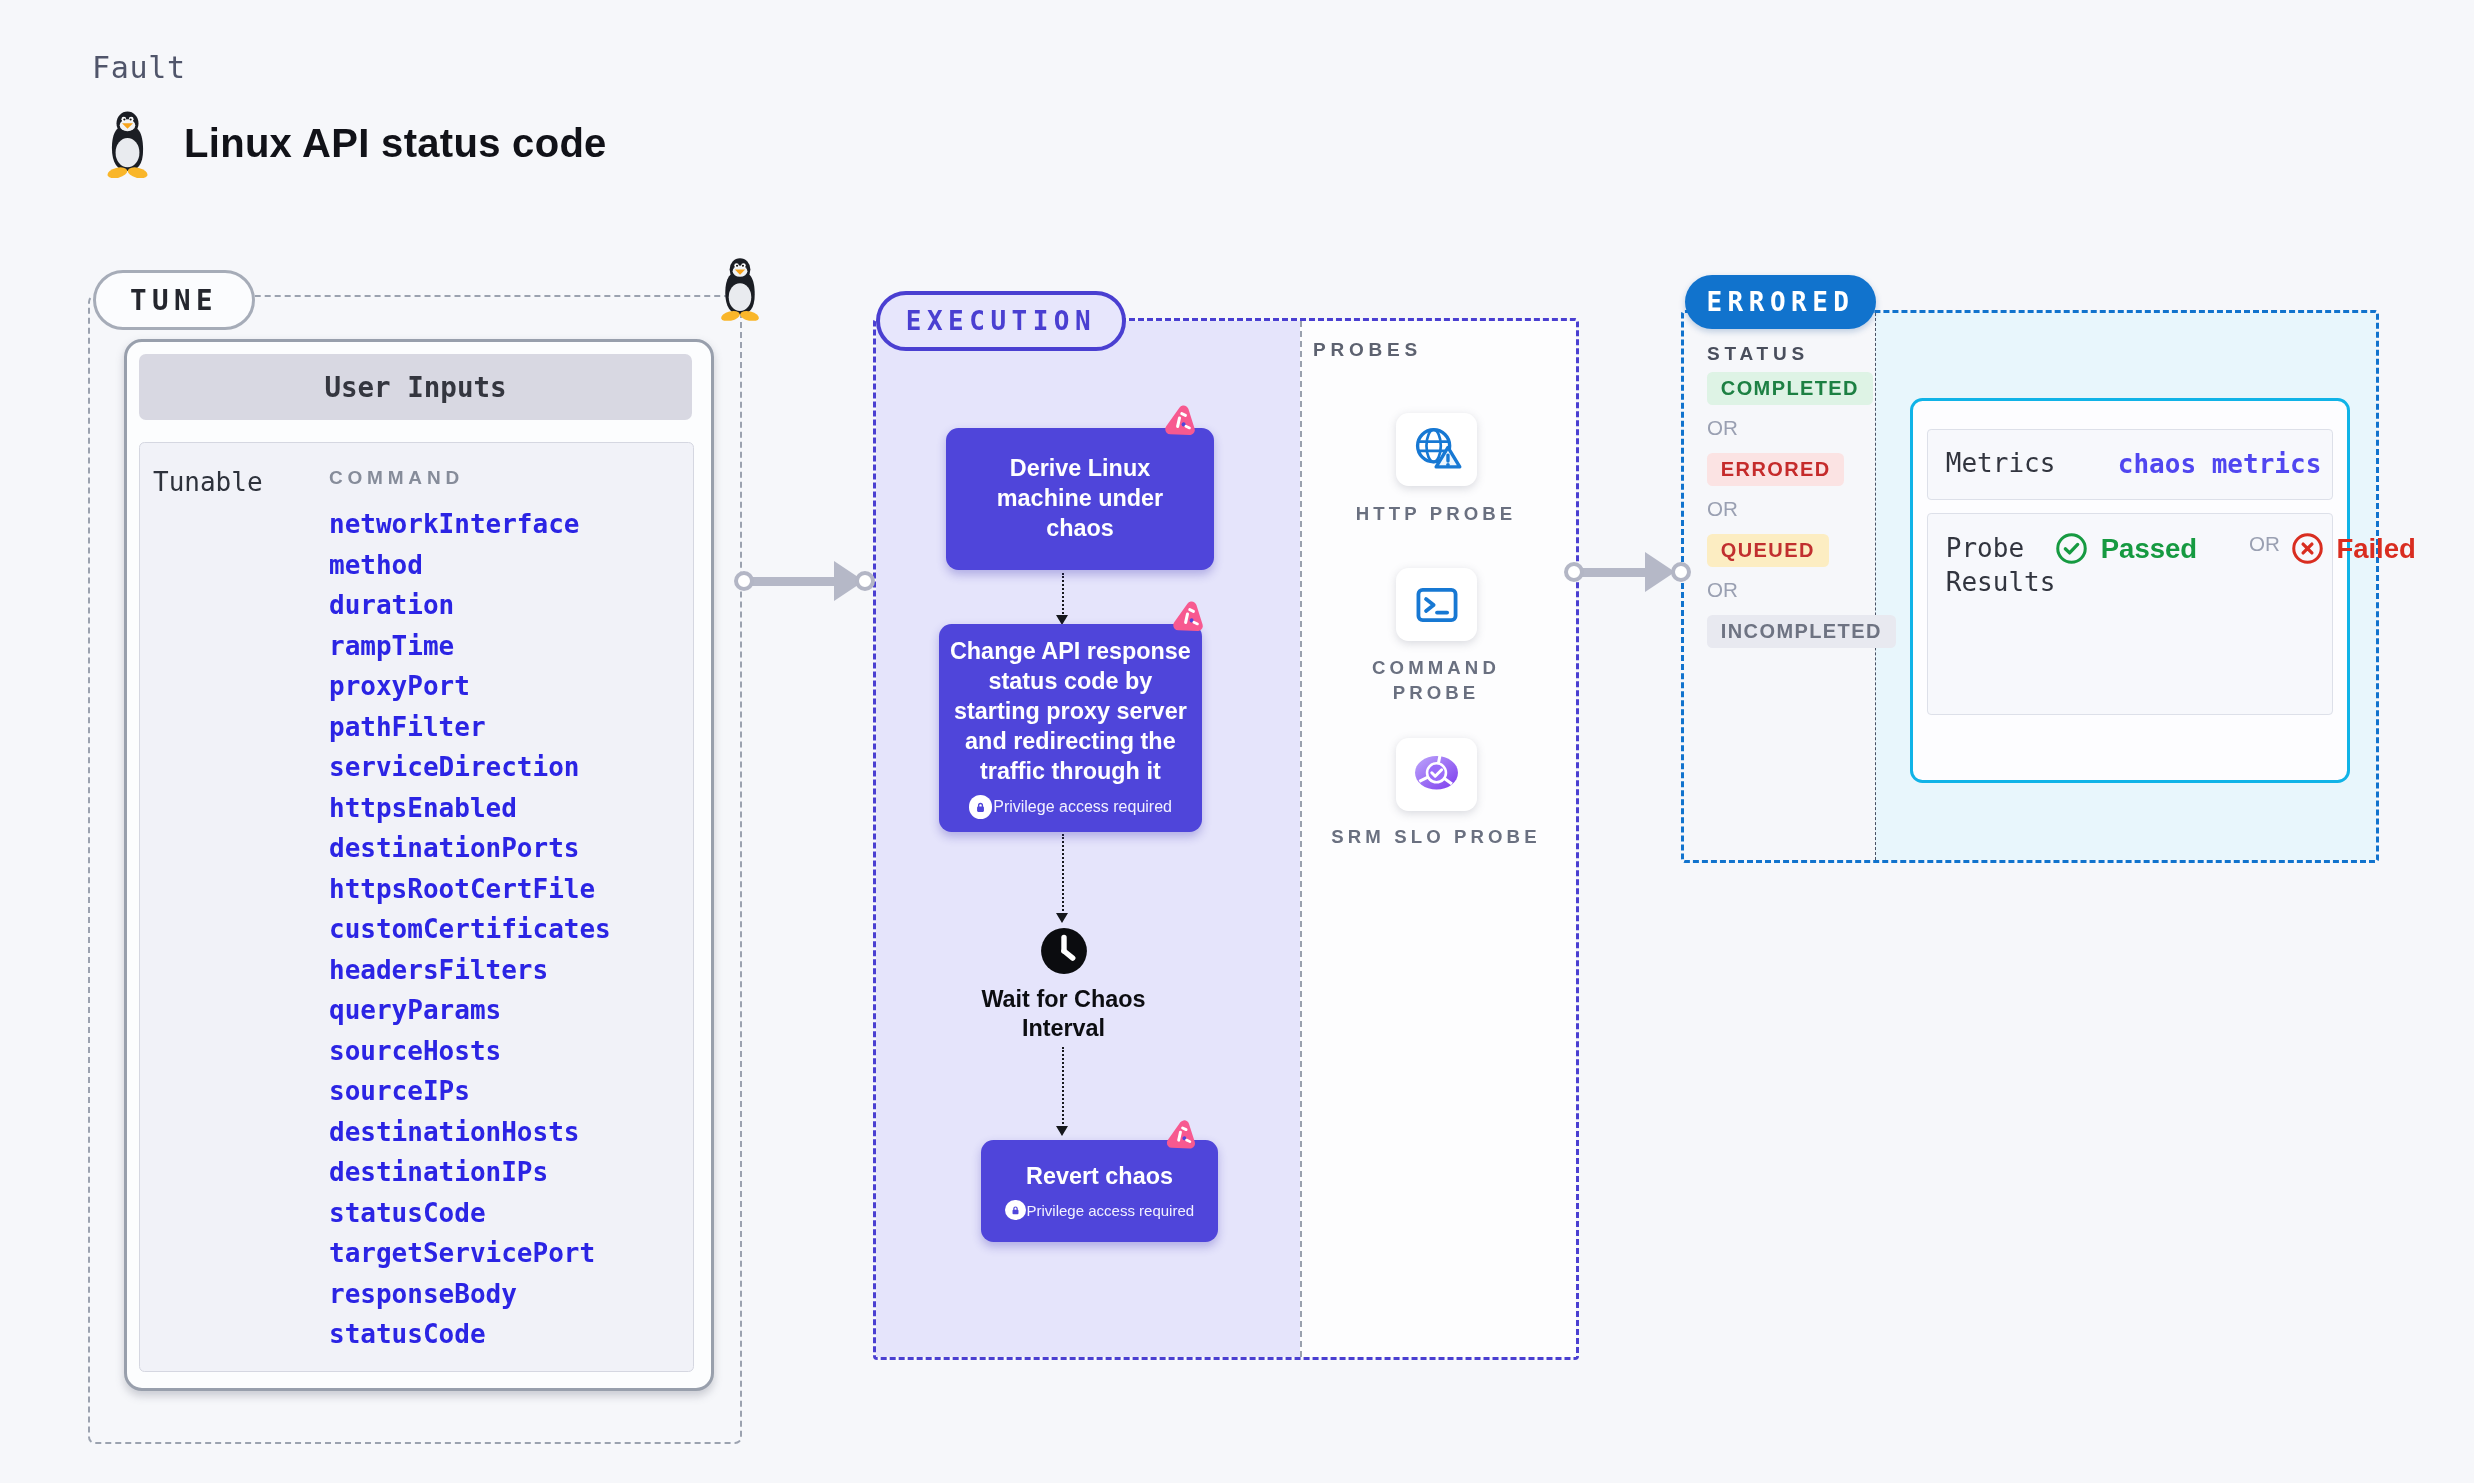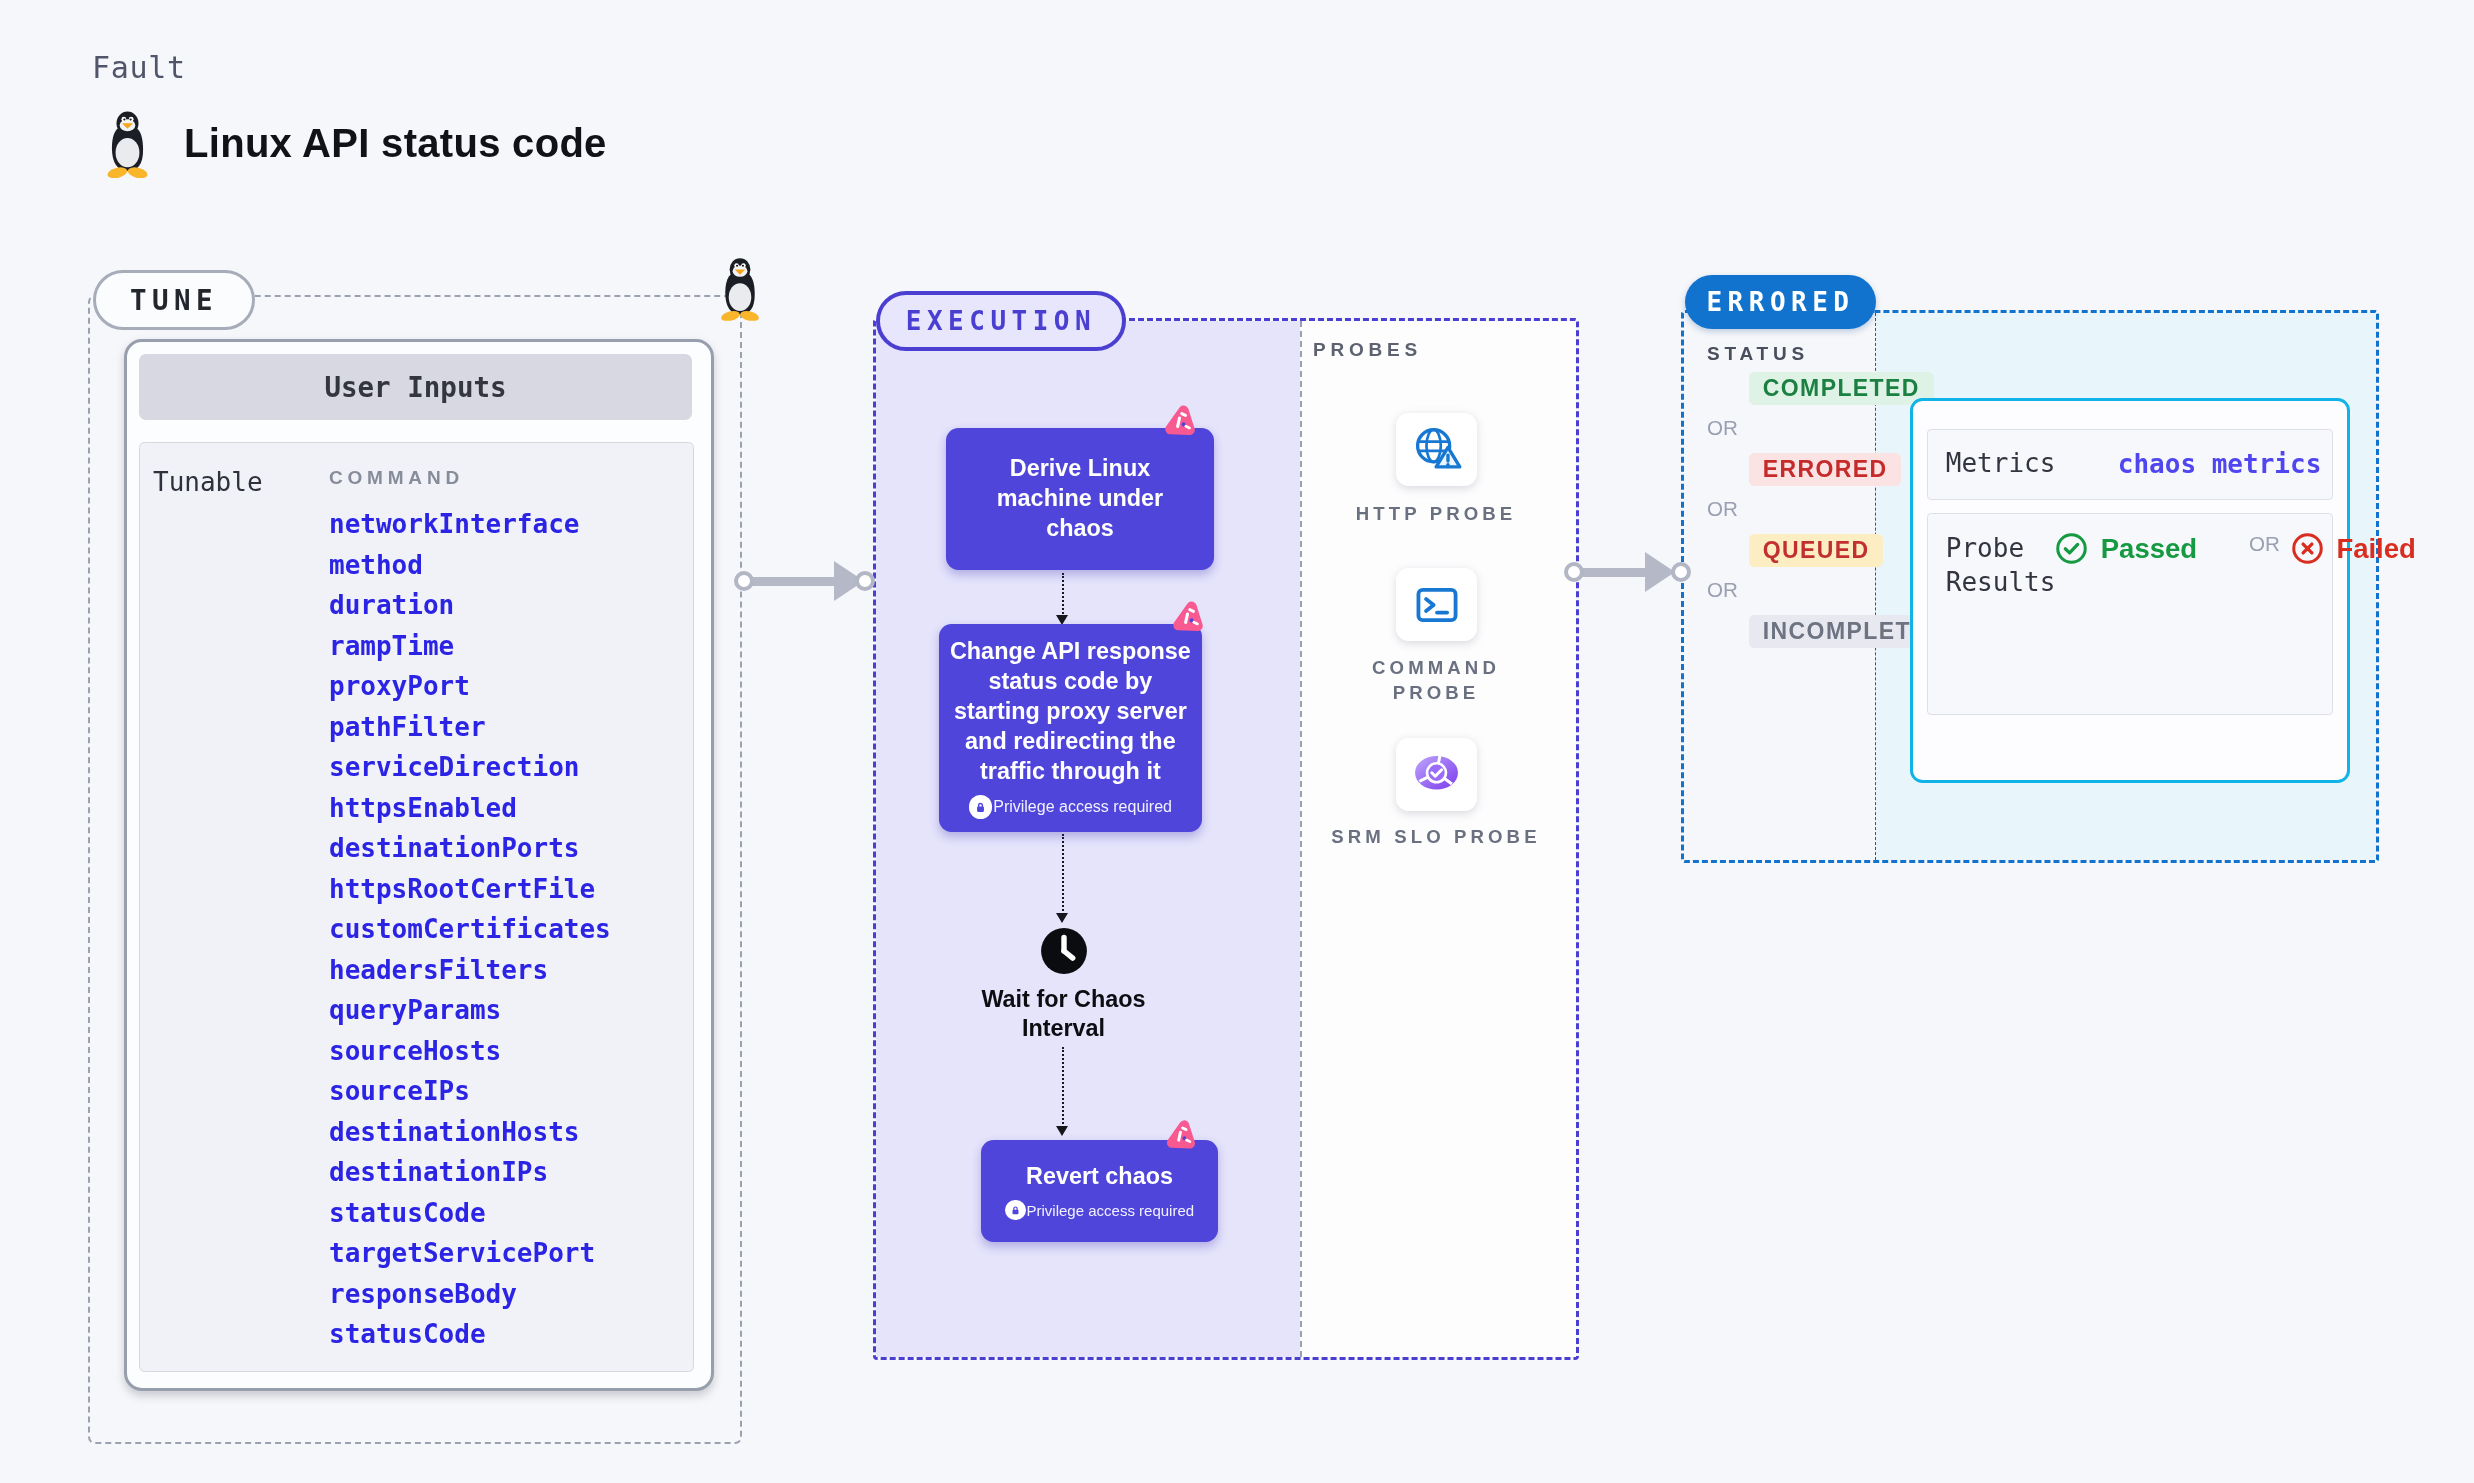--- a/index.html
+++ b/index.html
@@ -77,21 +77,21 @@
              border-bottom:20.6px solid transparent;border-left:30px solid #b5b8c7;}
   .conn .ring{position:absolute;width:12.4px;height:12.4px;border:4.8px solid #b3b6c5;background:#fff;
               border-radius:50%;top:11px;}
 
   
   .result-box{left:1681px;top:310px;width:692px;height:547px;border:3.4px dashed #1173cd;border-radius:4.1px;}
   .result-cyan{position:absolute;left:191px;top:0;right:0;bottom:0;background:#e8f6fc;
                border-left:1.4px dashed #4a5163;}
   .status-header{left:1707px;top:343px;font-size:19px;font-weight:700;letter-spacing:4.8px;color:#494e5c;}
   .badge{position:absolute;left:1707px;height:33px;display:inline-flex;align-items:center;
-         padding:0 13.8px;border-radius:5.5px;font-size:23px;font-weight:700;letter-spacing:1.4px;z-index:2;margin-left:42px;}
+         padding:0 13.8px;border-radius:5.5px;font-size:20px;font-weight:700;letter-spacing:1.4px;z-index:2;}
   .b-completed{top:372px;color:#1d8043;background:#def3e5;}
   .b-errored{top:453px;color:#c52b2b;background:#fbe3e3;}
   .b-queued{top:534px;color:#c12f2f;background:#fcedc2;}
   .b-incompleted{top:615px;color:#6e7382;background:#e8e9f0;}
   .or-grey{position:absolute;left:1707px;font-size:20.6px;color:#9aa0b2;font-weight:500;z-index:2;}
   .or1{top:416px;}.or2{top:497px;}.or3{top:578px;}
 
   .output-box{left:1910px;top:398px;width:440px;height:385px;background:#fdfdff;
               border:3.4px solid #10b3e7;border-radius:12.4px;padding:13.8px;box-sizing:border-box;z-index:2;}
   .output-header{height:51px;background:#d2d3dd;border-radius:4.1px;display:flex;align-items:center;

